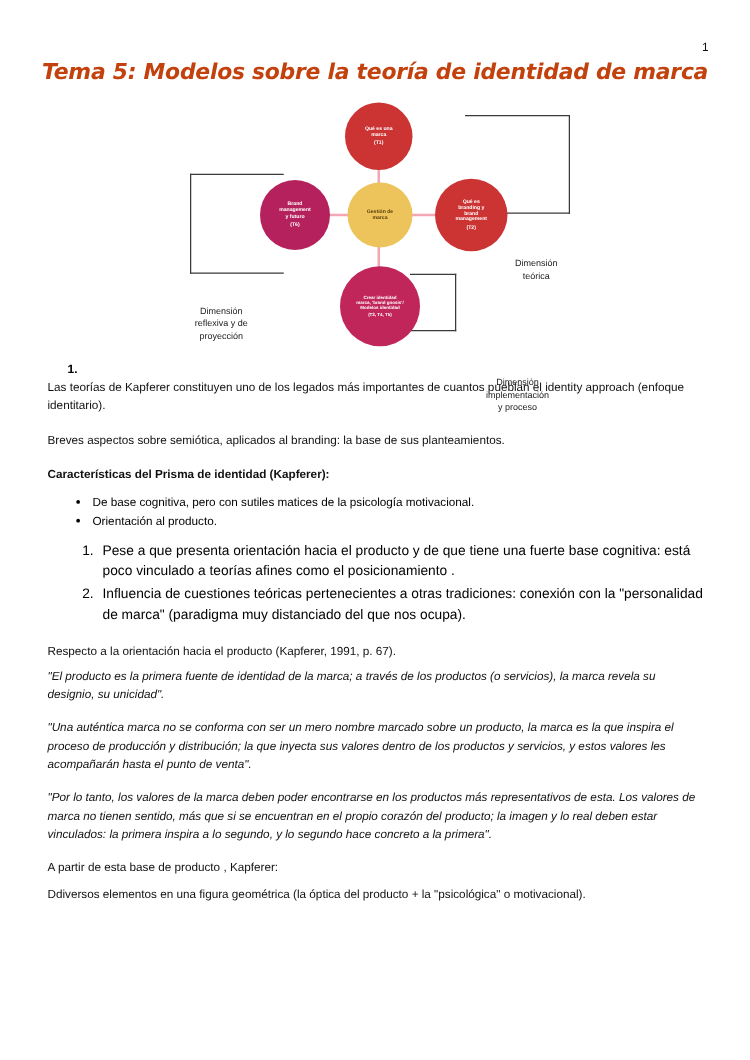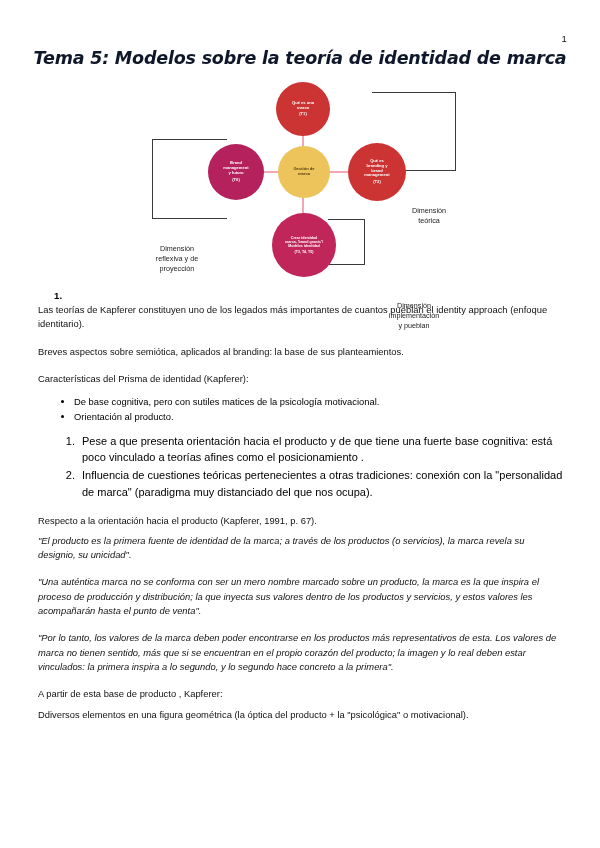--- a/index.html
+++ b/index.html
@@ -32,21 +32,21 @@
   }
   .doc-title {
     margin: 0;
     padding-top: 48px;
     text-align: center;
     font-family: "DejaVu Sans", sans-serif;
     font-size: 17.5px;
     font-weight: bold;
     font-style: italic;
     letter-spacing: -0.2px;
-    color: #0f172a;
+    color: #c2410c;
   }
 
   
   .diagram {
     position: relative;
     width: 532px;
     height: 200px;
     margin-left: -32px;
     margin-top: 8px;
   }
@@ -150,21 +150,21 @@
   .section-heading .txt { padding-left: 22px; display: inline-block; }
 
   p.body {
     font-size: 9.4px;
     line-height: 1.52;
     margin: 6px;
     color: #111;
   }
   p.body.gap { margin-top: 13px; }
   p.bold {
-    font-weight: normal;
+    font-weight: bold;
   }
   p.ital {
     font-style: italic;
   }
   ul.bullets {
     margin: 8px 0 0 0;
     padding-left: 42px;
     font-size: 9.4px;
     line-height: 1.62;
   }
@@ -238,21 +238,21 @@
 
     <div class="bracket-label lbl-reflexiva">
       <div>Dimensión</div>
       <div>reflexiva y de</div>
       <div>proyección</div>
     </div>
 
     <div class="bracket-label lbl-implementacion">
       <div>Dimensión</div>
       <div>implementación</div>
-      <div>y pueblan</div>
+      <div>y proceso</div>
     </div>
   </div>
 
   <div class="content">
 
     <div class="section-heading">
       <span class="num">1.</span>
     </div>
 
     <p class="body gap">Las teorías de Kapferer constituyen uno de los legados más importantes de cuantos pueblan el identity approach (enfoque identitario).</p>

